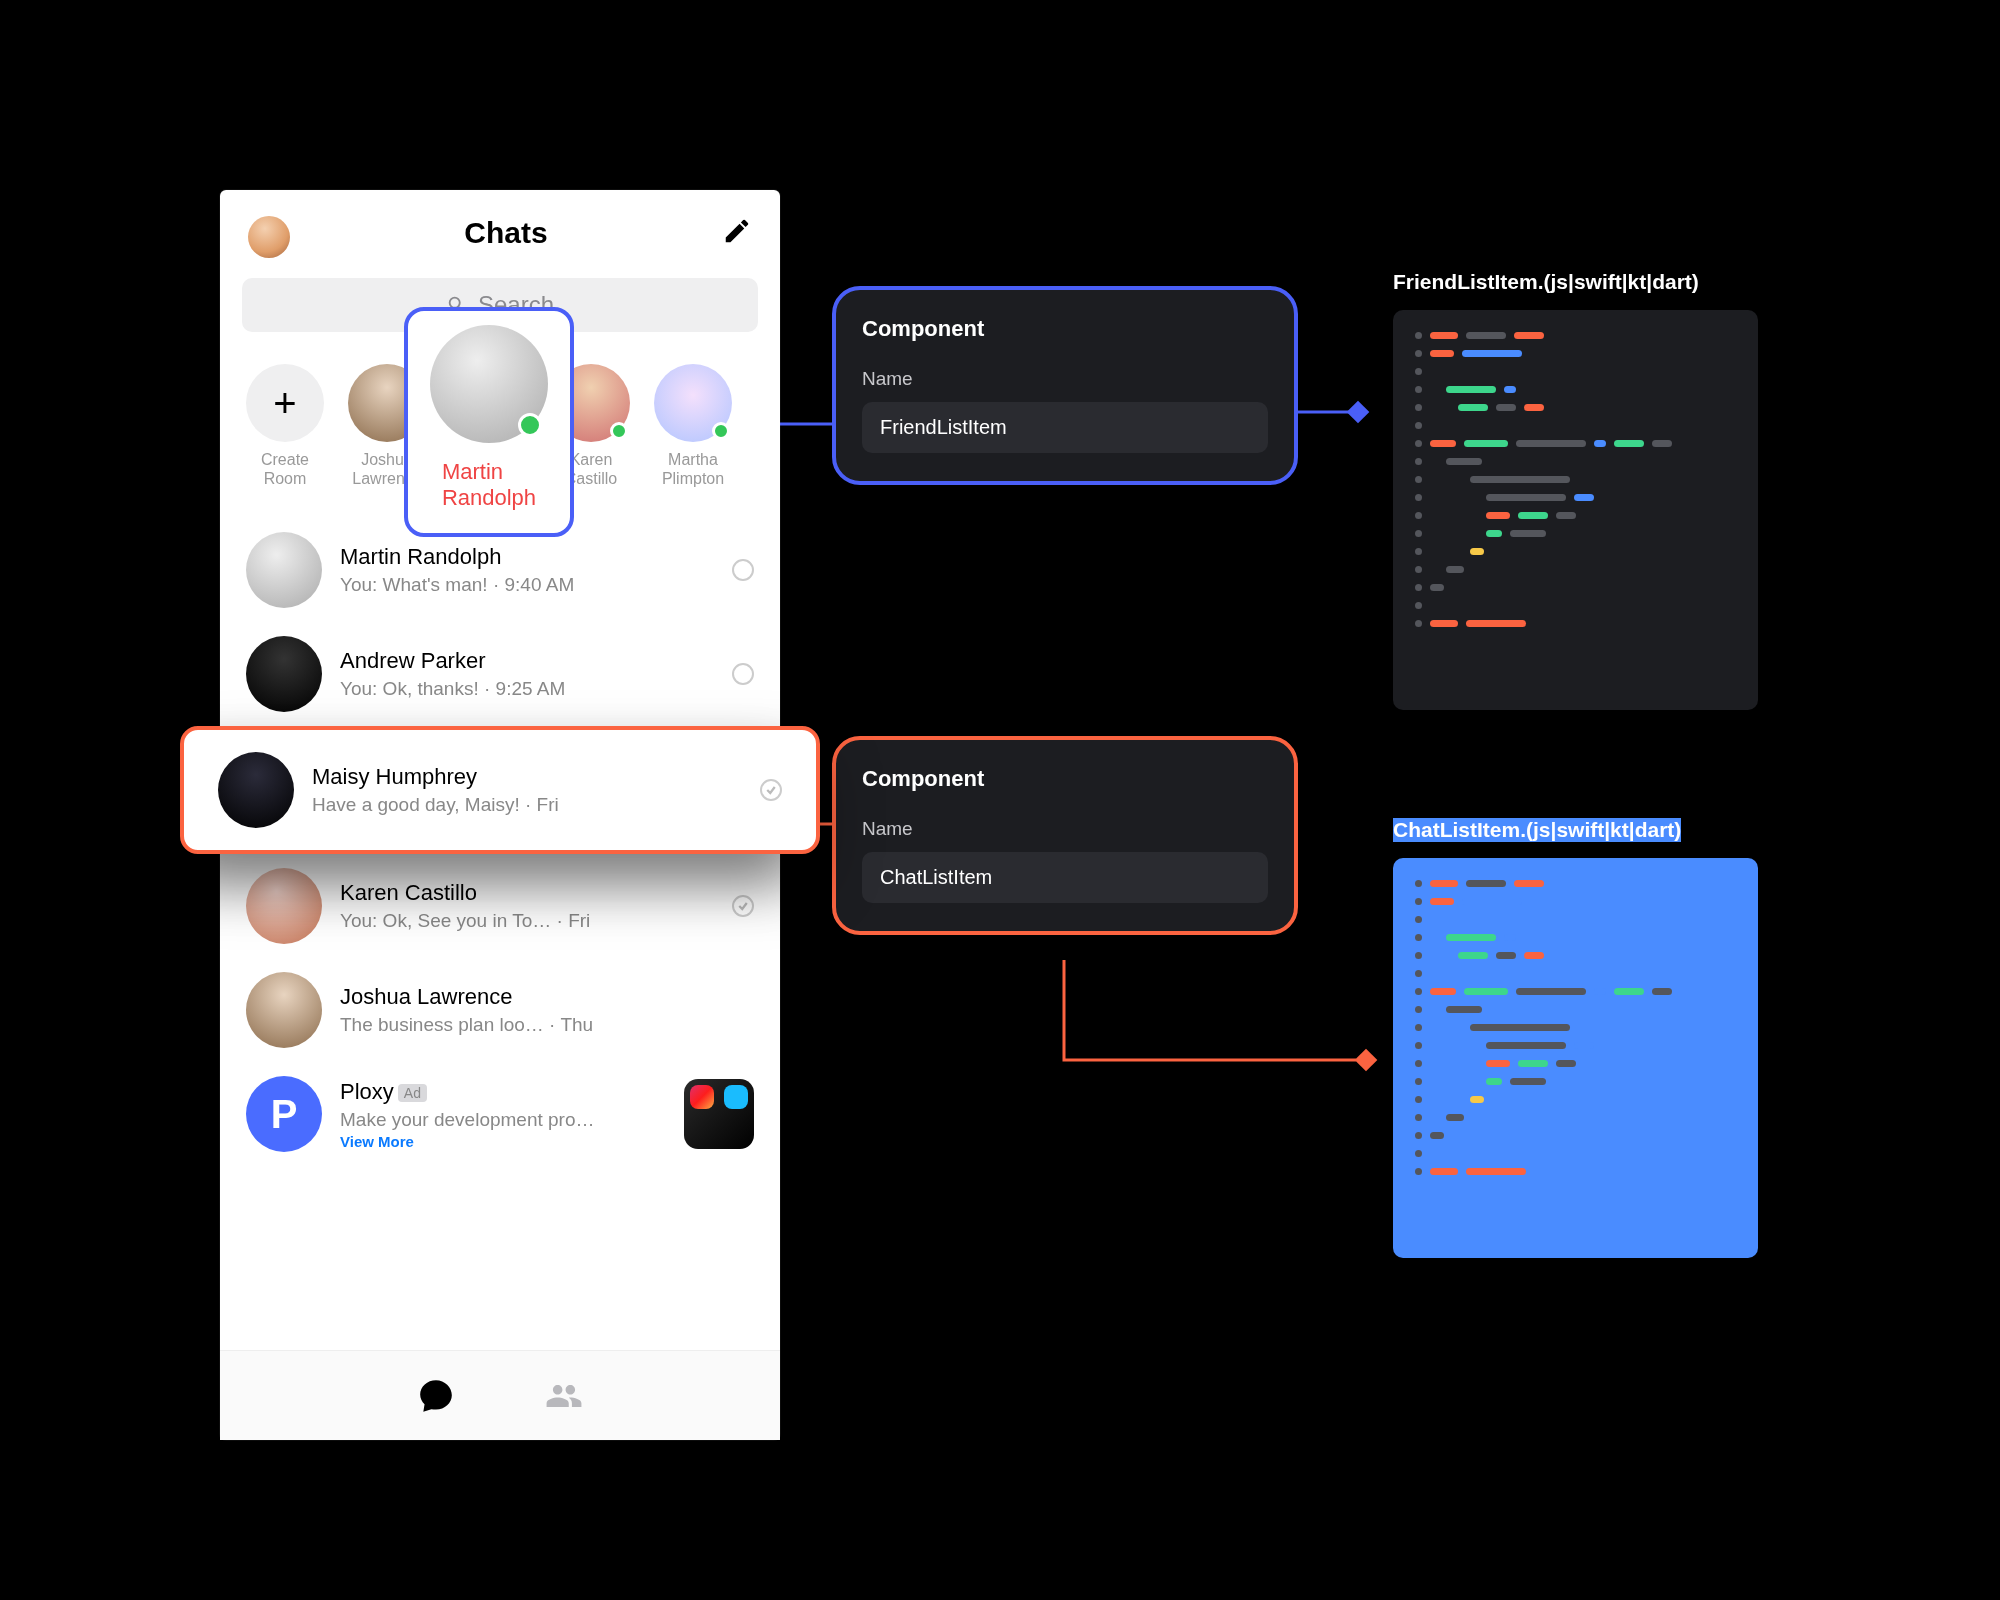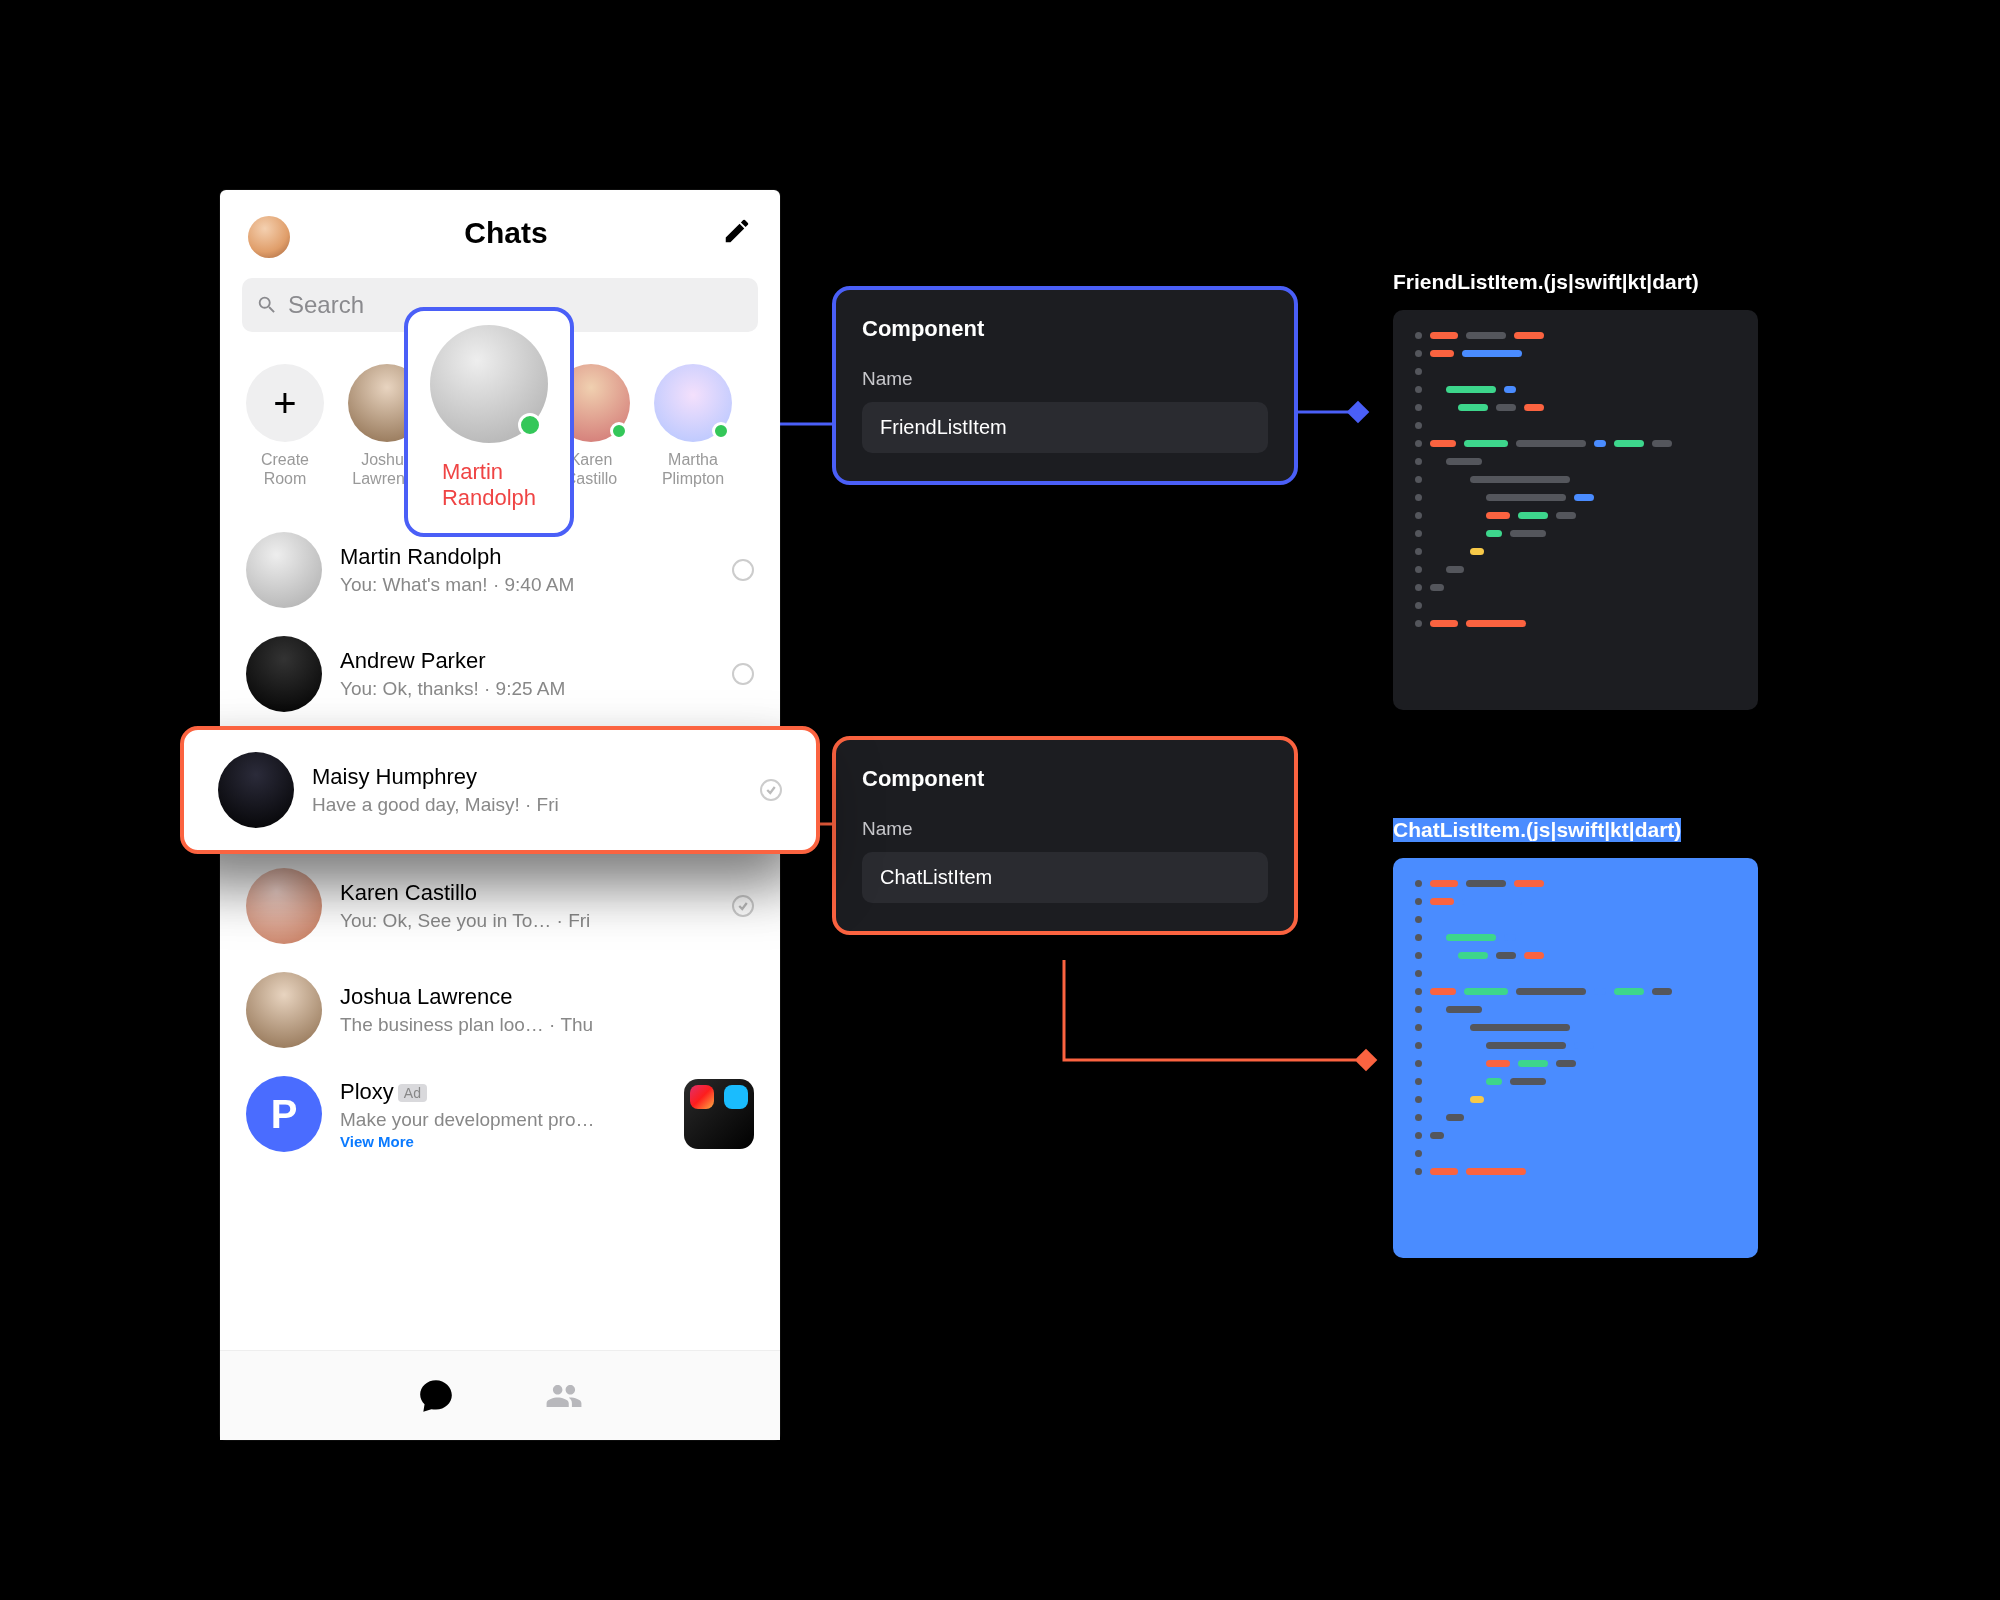--- a/index.html
+++ b/index.html
@@ -38,21 +38,21 @@
   .compose {
     width: 30px; height: 30px; position: relative;
   }
   .compose svg { width: 100%; height: 100%; }
   .search {
     margin: 4px 22px 16px 22px;
     background: #efeff0;
     border-radius: 10px;
     height: 54px;
     display: flex; align-items: center; padding: 0 14px;
-    color: #8a8a8e; font-size: 24px;
+    color: #8a8a8e; font-size: 24px; justify-content: center;
   }
   .search svg { width: 22px; height: 22px; margin-right: 10px; fill: #8a8a8e; }
 
   .stories {
     display: flex;
     padding: 16px 20px 30px 20px;
     gap: 12px;
     position: relative;
   }
   .story {
@@ -137,21 +137,21 @@
     position: absolute; bottom: 0; left: 0; right: 0;
     height: 90px; background: #fafafa; border-top: 1px solid #eee;
     display: flex; align-items: center; justify-content: center; gap: 90px;
   }
   .bottom-nav svg { width: 38px; height: 38px; }
 
   
   .panel {
     position: absolute;
     background: #1c1d21;
-    border-radius: 18px;
+    border-radius: 28px;
     padding: 26px 26px 28px 26px;
     color: #fff; width: 466px;
   }
   .panel.blue { border: 4px solid #4a5ff7; left: 832px; top: 286px; }
   .panel.orange { border: 4px solid #fb6340; left: 832px; top: 736px; }
   .panel-title { font-size: 22px; font-weight: 600; margin-bottom: 26px; }
   .panel-label { font-size: 19px; color: #c8c8cc; margin-bottom: 12px; }
   .panel-input {
     background: #2a2b30; border-radius: 10px; padding: 14px 18px;
     font-size: 20px; color: #fff;

